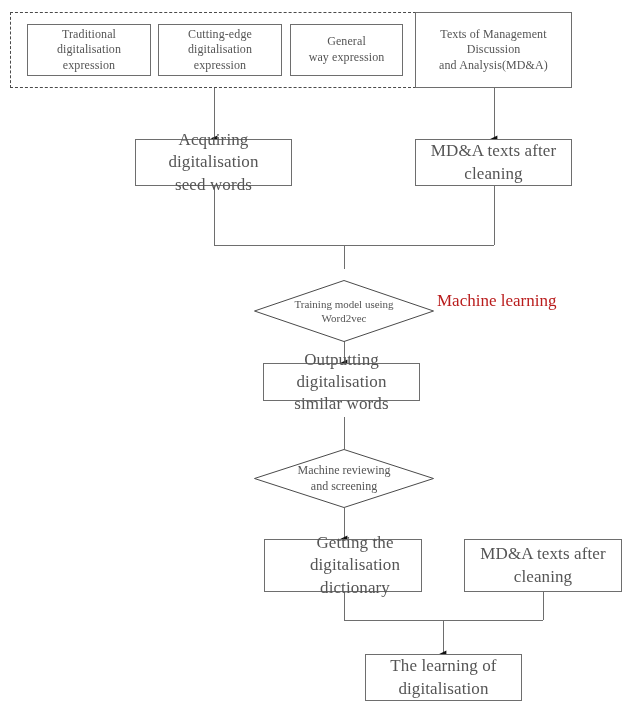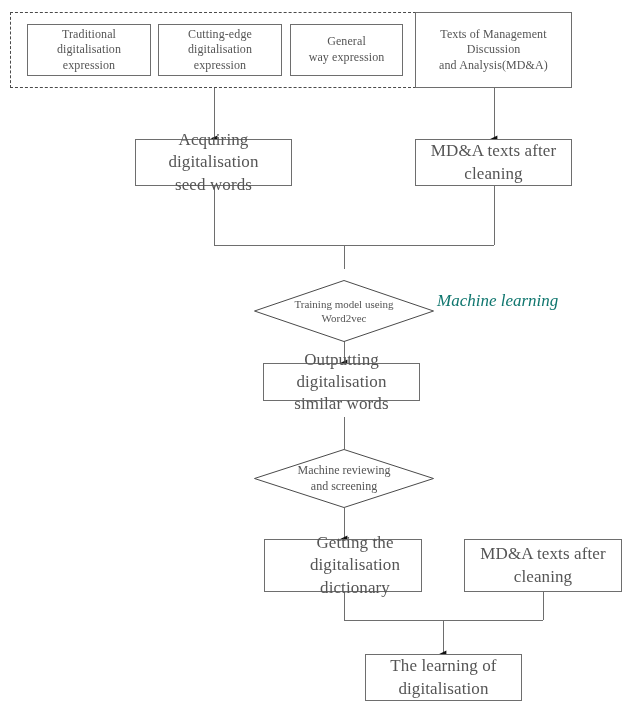--- a/index.html
+++ b/index.html
@@ -75,24 +75,23 @@
     align-items: center;
     justify-content: center;
     text-align: center;
     line-height: 1.30;
     color: #555555;
     white-space: pre-line;
   }
   
   .side-label {
     position: absolute;
-    color: #0f766e;
+    color: #b91c1c;
     white-space: nowrap;
     line-height: 1.2;
-    font-style: italic;
   }
   .fs13 { font-size: 17px; }
   .fs12 { font-size: 12px; }
   .fs11 { font-size: 11px; }
 </style>
 </head>
 <body>
 
 <div id="canvas">
 

